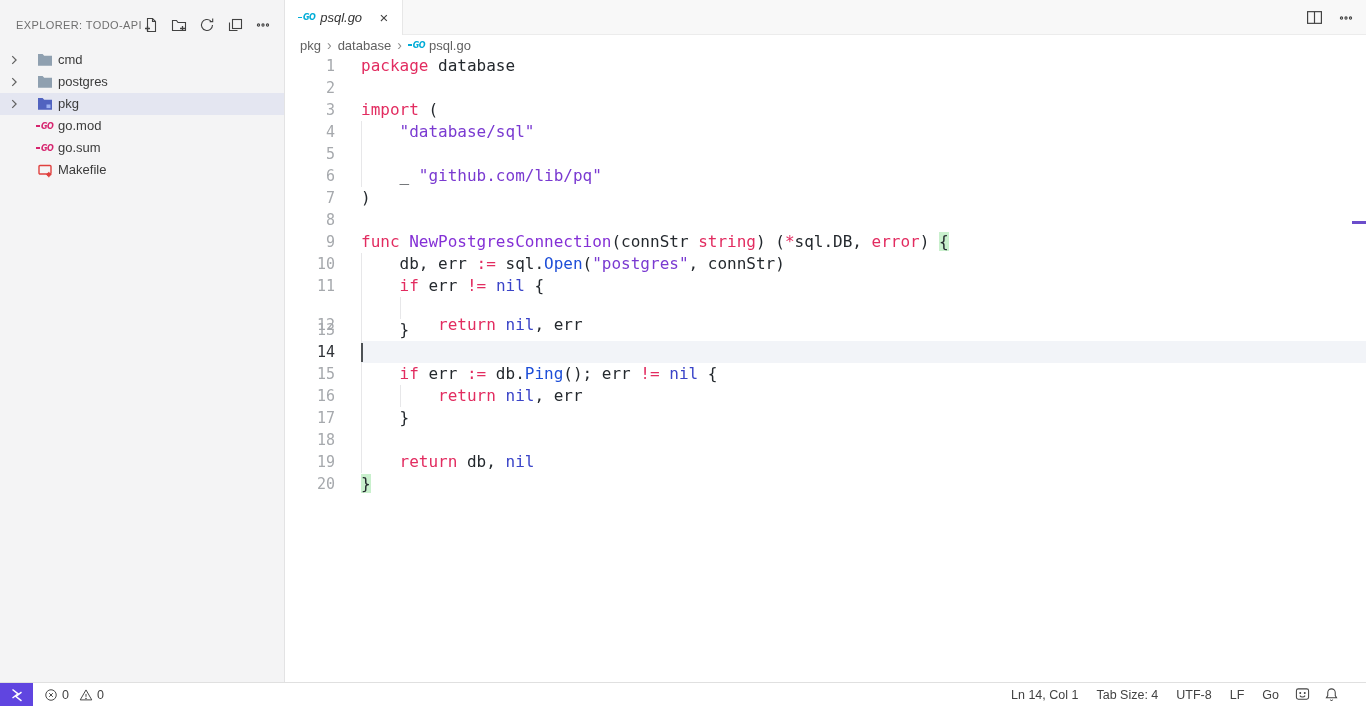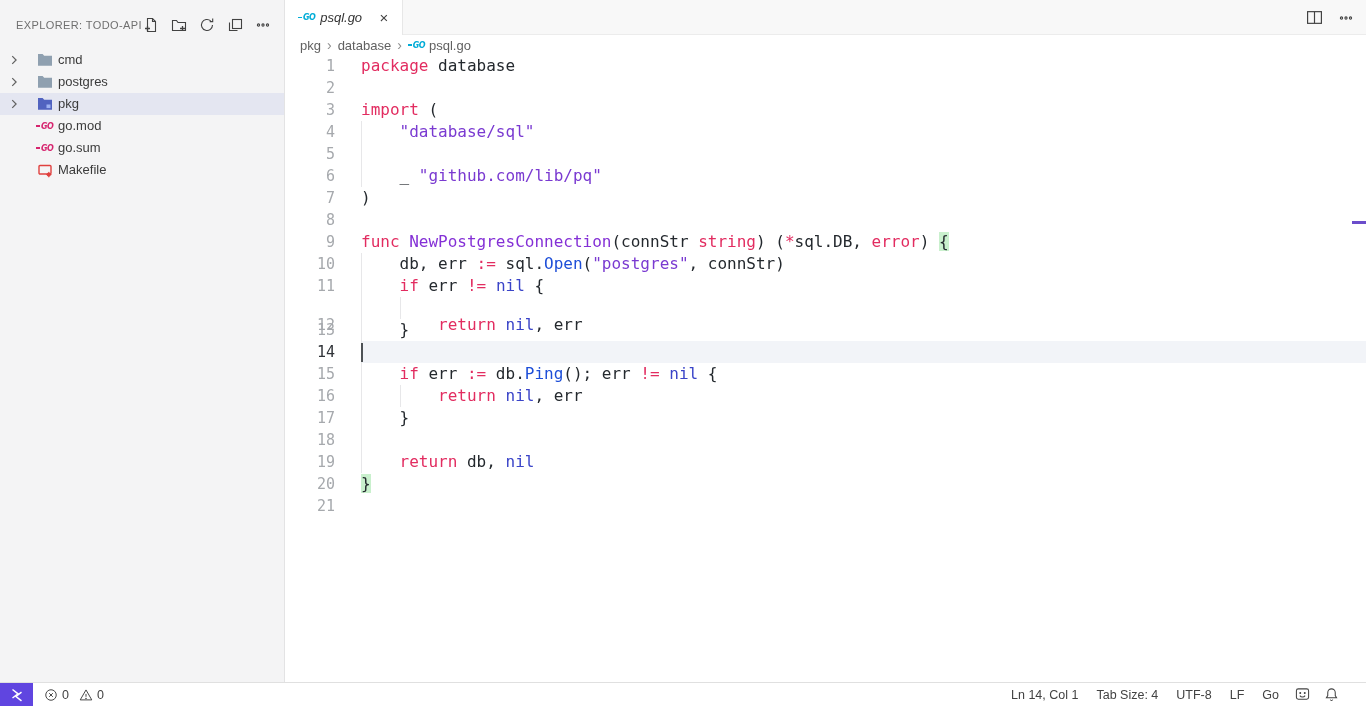--- a/index.html
+++ b/index.html
@@ -311,24 +311,20 @@
           <span class="line-content"></span>
         </div>
         <div class="code-line" style="top: 396px;">
           <span class="gutter-num">19</span>
           <span class="line-content"><span class="tk-d">    </span><span class="tk-k">return</span><span class="tk-d"> db, </span><span class="tk-n">nil</span></span>
         </div>
         <div class="code-line" style="top: 418px;">
           <span class="gutter-num">20</span>
           <span class="line-content"><span class="tk-b">}</span></span>
         </div>
-        <div class="code-line" style="top: 440px;">
-          <span class="gutter-num">21</span>
-          <span class="line-content"></span>
-        </div>
         <div class="cursor" style="top: 288px;"></div>
         <div class="ruler-mark" style="top: 166px;"></div>
       </div>
   </main>
 
   <footer class="statusbar">
     <div class="remote">
       <svg width="16" height="16" viewBox="0 0 16 16">
           <path d="M3.5 2.5 9 6.8 3.5 11"></path>
           <path d="M12.5 5.2 7 9.5l5.5 4.3"></path>

